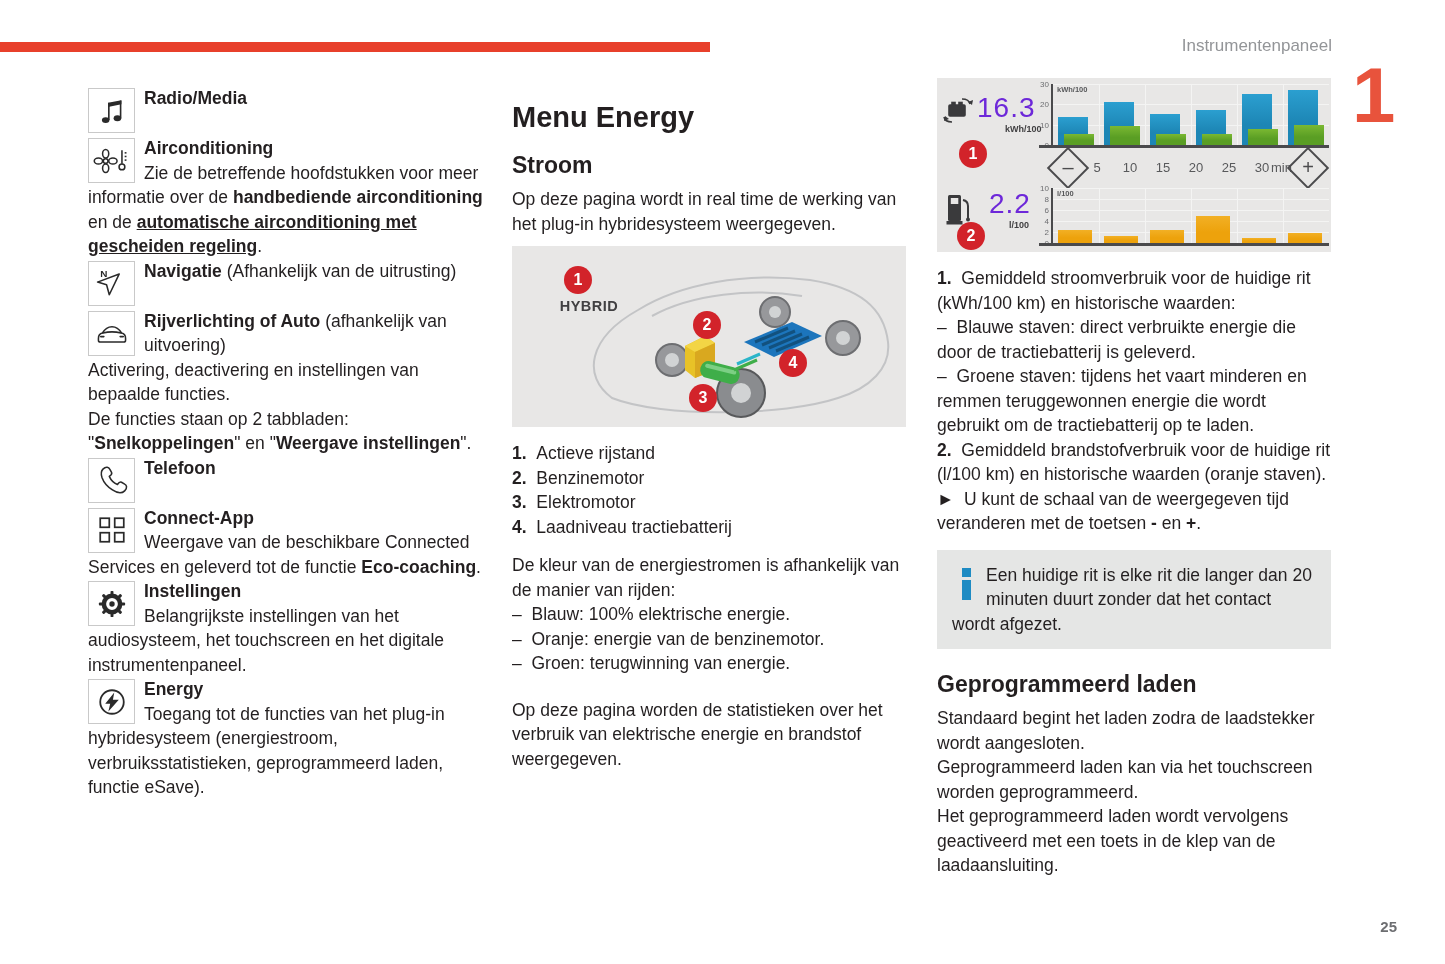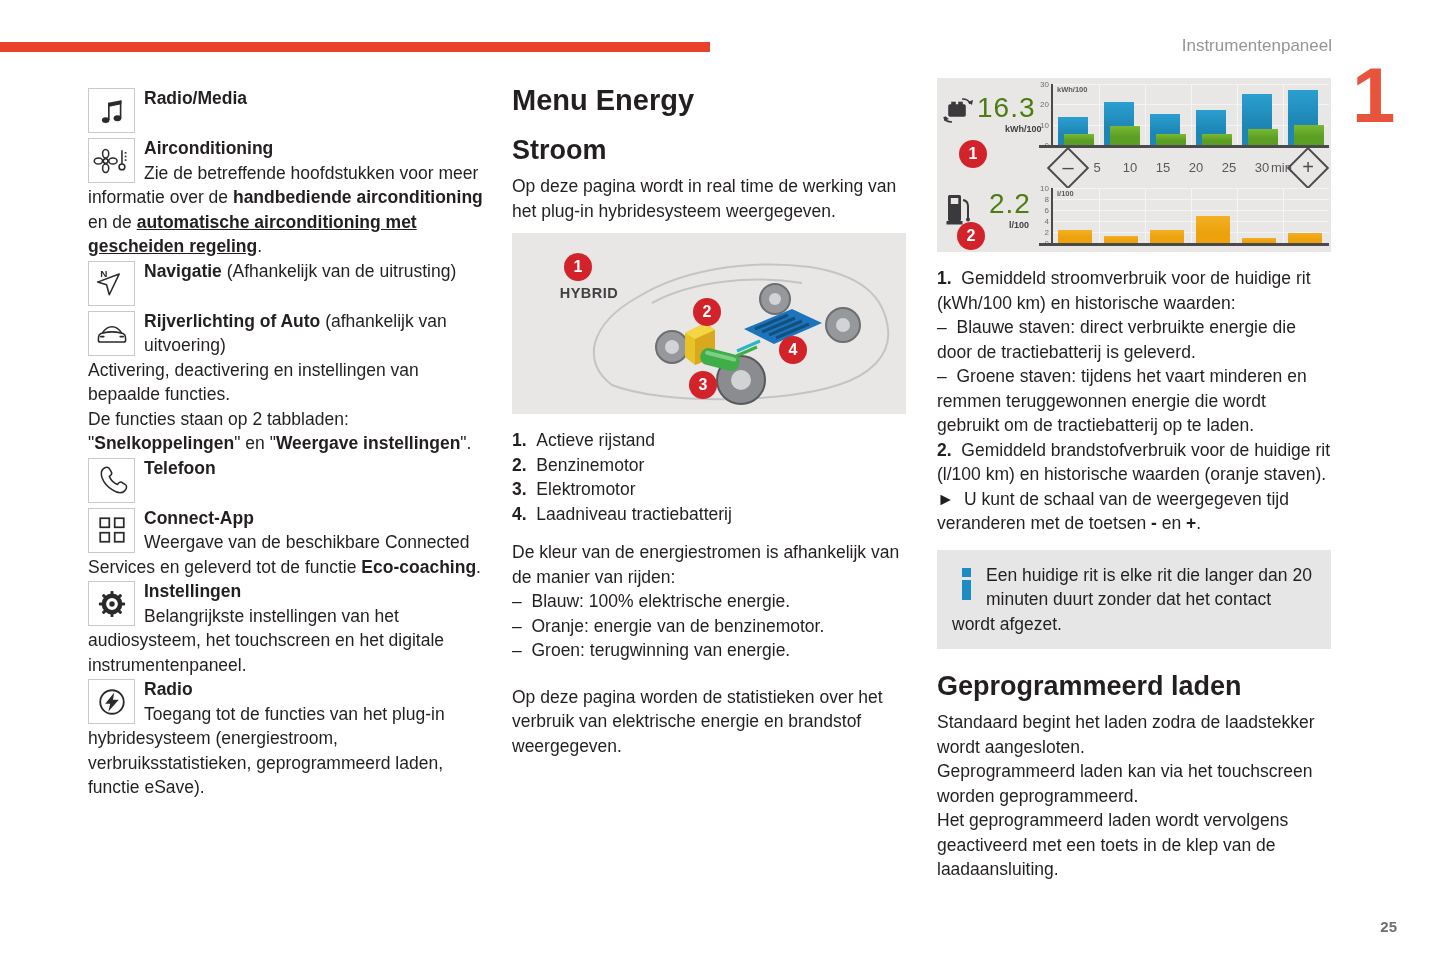--- a/index.html
+++ b/index.html
@@ -16,32 +16,32 @@
   .red-rule { position:absolute; left:0; top:42px; width:710px; height:10px; background:#e8402b; }
   .page-header { position:absolute; top:36px; right:113px; font-size:17px; color:#939598; }
   .chapter-num { position:absolute; left:1352px; top:56px; font-size:78px; line-height:1; font-weight:bold; color:#e8533c; }
   .page-num { position:absolute; top:918px; right:48px; font-size:15px; font-weight:bold; color:#6d6e71; }
   
   .entry { clear:both; min-height:50px; }
   .icon-box { float:left; width:47px; height:45px; border:1px solid #c9c9c9; background:#fff;
               margin:2px 9px 2px 0; display:flex; align-items:center; justify-content:center; }
   
   h1 { font-size:29px; margin:0 0 18px 0; }
-  h2 { font-size:27px; margin:0 0 8px 0; }
+  h2 { font-size:23px; margin:0 0 8px 0; }
   .sect { margin-top:22px; }
   
   .figure { position:relative; width:394px; background:#e8e7e6; overflow:hidden; }
   .fig-car { height:181px; margin-top:10px; }
   .marker { position:absolute; width:28px; height:28px; border-radius:50%; background:#d2232a;
             color:#fff; font-weight:bold; font-size:16px; display:flex; align-items:center; justify-content:center; }
   .hybrid-label { position:absolute; left:36px; top:52px; width:82px; text-align:center;
                   font-size:14.5px; font-weight:bold; color:#414042; letter-spacing:0.5px; }
   
   .fig-display { height:174px; }
-  .big-val { position:absolute; font-size:28px; letter-spacing:1px; color:#4d7c0f; }
+  .big-val { position:absolute; font-size:28px; letter-spacing:1px; color:#6d28d9; }
   .small-unit { position:absolute; font-size:9px; font-weight:bold; color:#414042; }
   .mini-chart { position:absolute; }
   .grid-h, .grid-v { position:absolute; background:#f4f4f3; }
   .grid-h { height:1px; }
   .grid-v { width:1px; }
   .axis-v { position:absolute; width:2px; background:#4a4a4c; }
   .baseline { position:absolute; height:3px; background:#4a4a4c; }
   .ytick { position:absolute; font-size:8px; color:#6d6e71; text-align:right; }
   .ylabel { position:absolute; font-size:7.5px; font-weight:bold; color:#58595b; }
   .bar { position:absolute; }
@@ -178,26 +178,26 @@
     <p>Belangrijkste instellingen van het audiosysteem, het touchscreen en het digitale instrumentenpaneel.</p>
   </div>
 
   <div class="entry">
     <div class="icon-box">
       <svg width="40" height="38" viewBox="0 0 44 42">
         <circle cx="22" cy="21" r="13" fill="none" stroke="#2a2a2a" stroke-width="2"></circle>
         <polygon points="24.5,10.5 14.5,23 20,23 18,31.5 29.5,18.5 23,18.5" fill="#2a2a2a"></polygon>
       </svg>
     </div>
-    <p class="b">Radio</p>
+    <p class="b">Energy</p>
     <p>Toegang tot de functies van het plug-in hybridesysteem (energiestroom, verbruiksstatistieken, geprogrammeerd laden, functie eSave).</p>
   </div>
 </div>
 
-<div class="col" style="left:512px; top:84px; width:394px;">
+<div class="col" style="left:512px; top:101px; width:394px;">
   <h1>Menu Energy</h1>
   <h2>Stroom</h2>
   <p>Op deze pagina wordt in real time de werking van het plug-in hybridesysteem weergegeven.</p>
 
   <div class="figure fig-car">
     <svg width="394" height="181" viewBox="0 0 394 181" style="position:absolute;left:0;top:0;">
       <path d="M100 152 C70 130 76 92 126 64 C168 38 232 26 298 34 C348 42 372 62 376 96 C379 122 358 142 326 152 C272 170 150 172 100 152 Z" fill="none" stroke="#c3c4c6" stroke-width="2"></path>
       <path d="M140 70 C180 48 240 42 290 50" fill="none" stroke="#c3c4c6" stroke-width="2"></path>
       <g>
         <circle cx="160" cy="114" r="16" fill="#97989b" stroke="#6d6e71" stroke-width="2"></circle>

